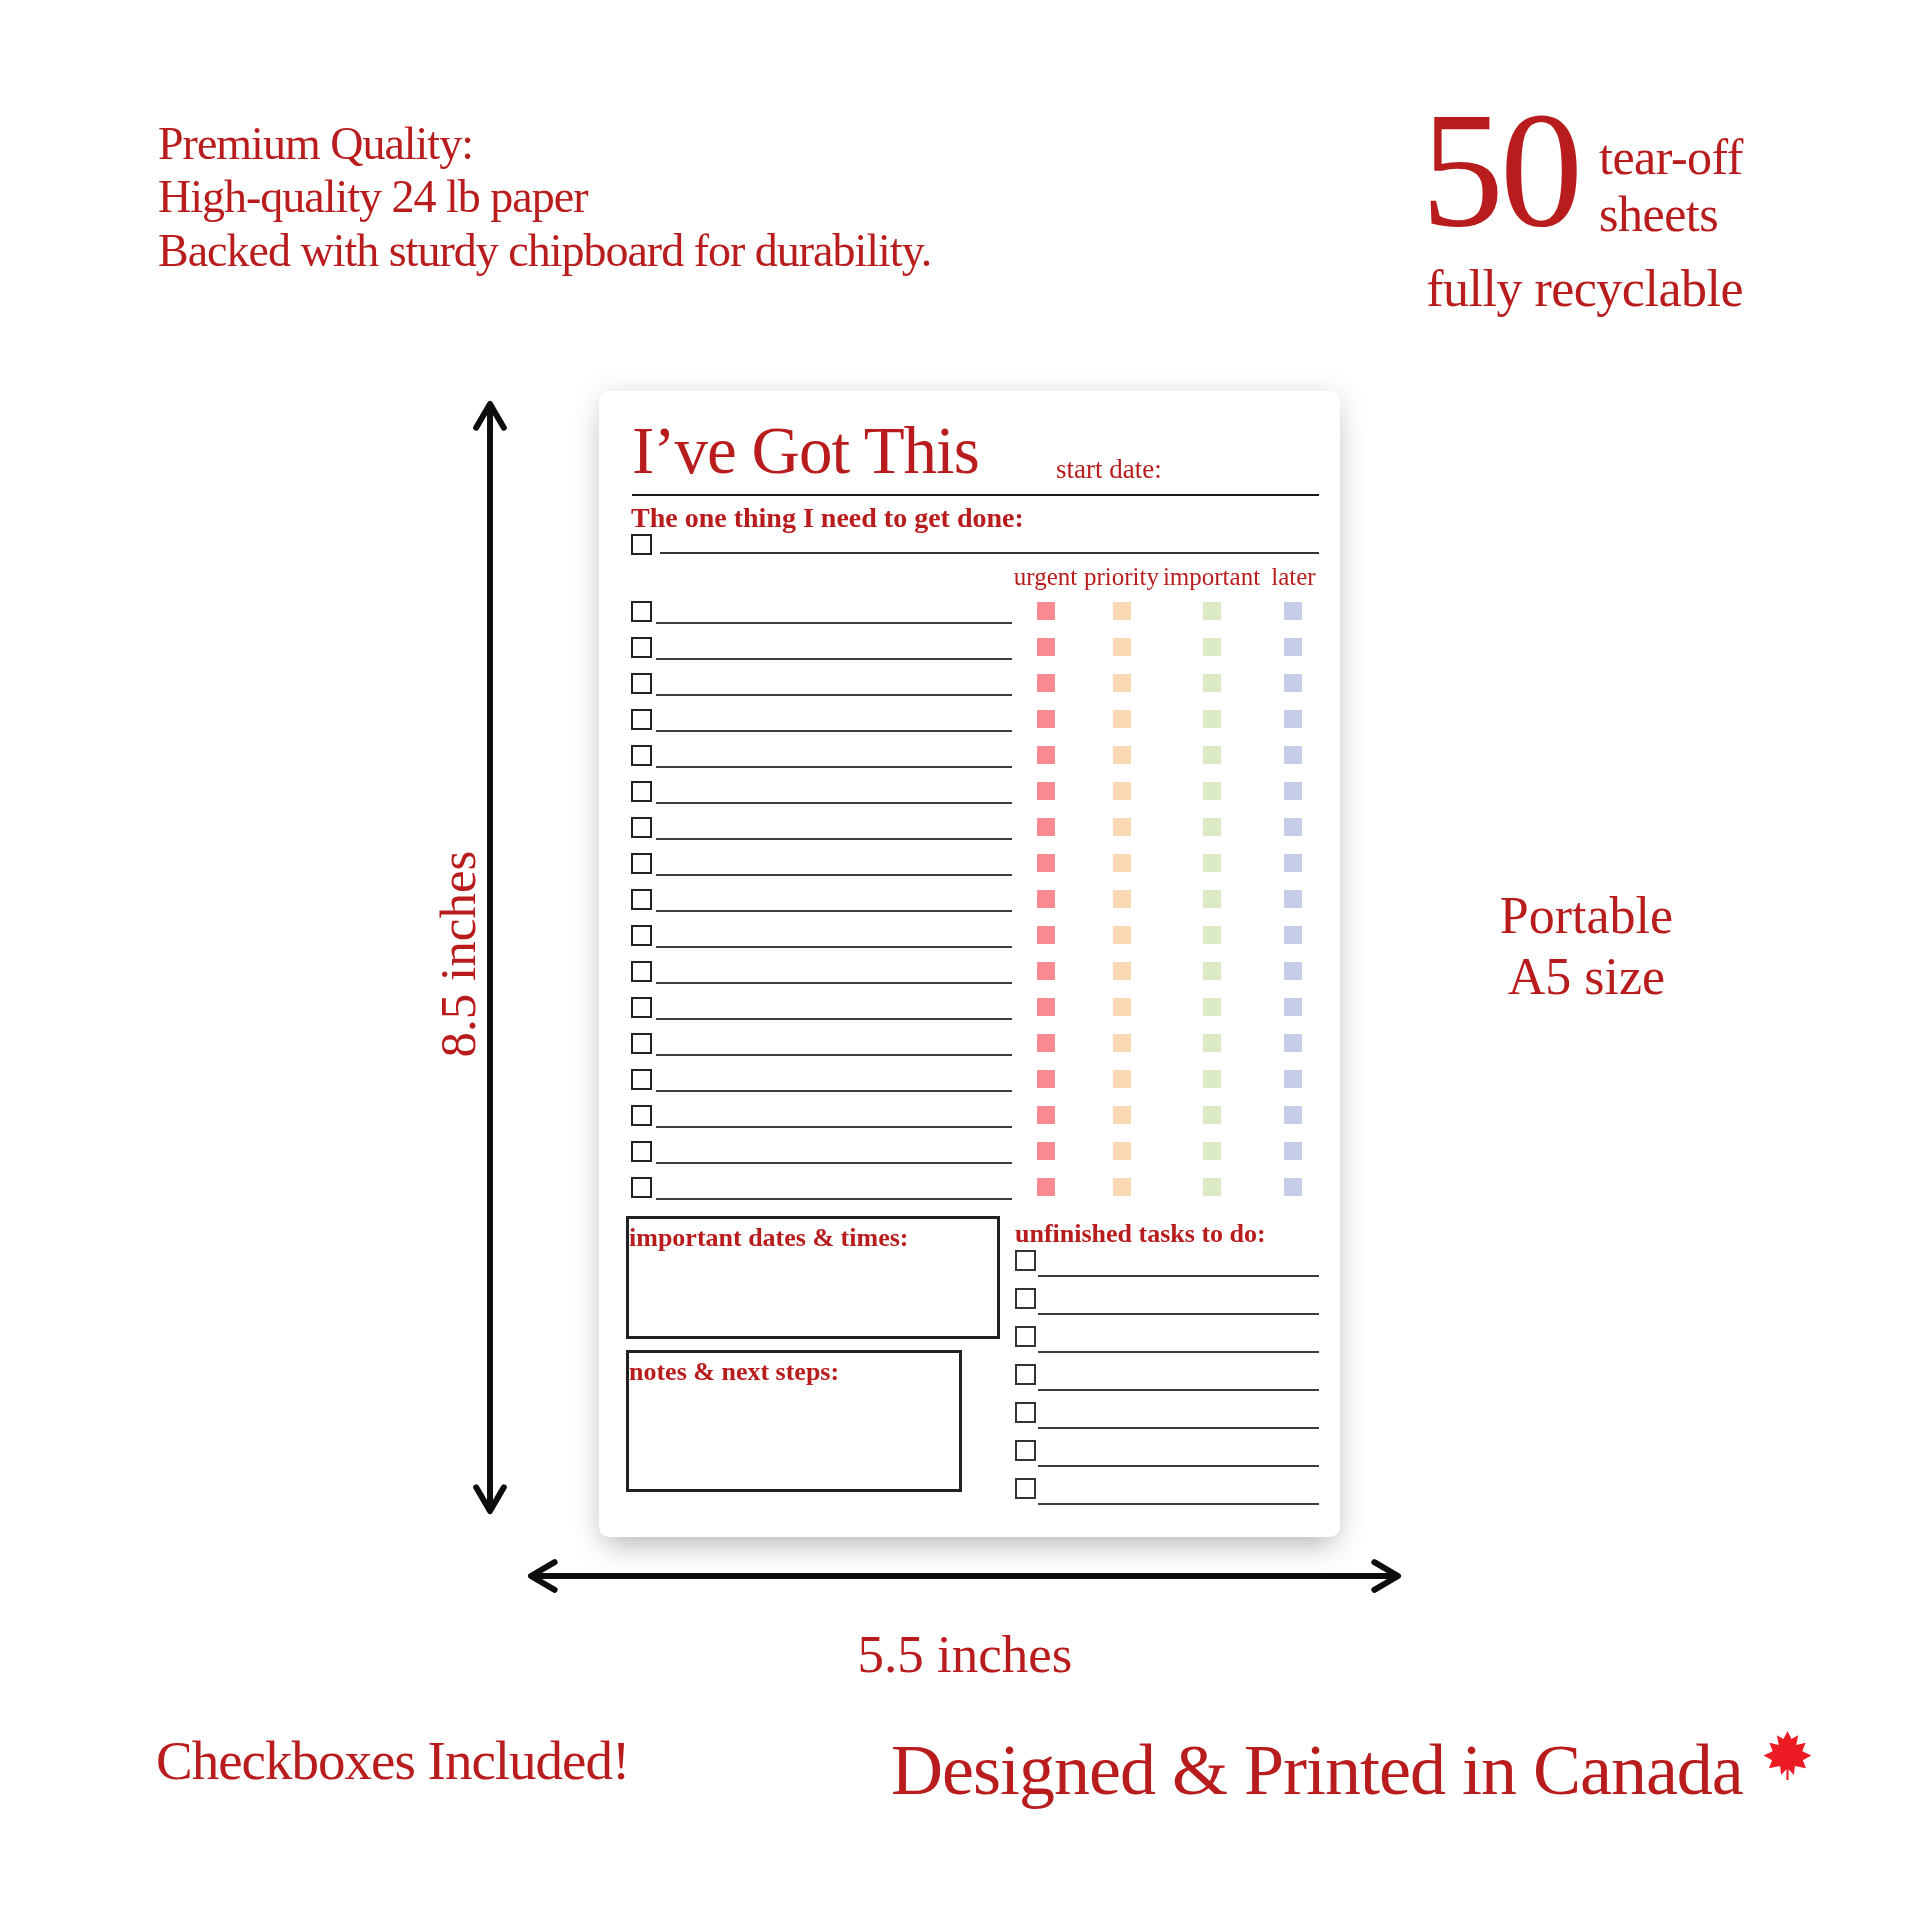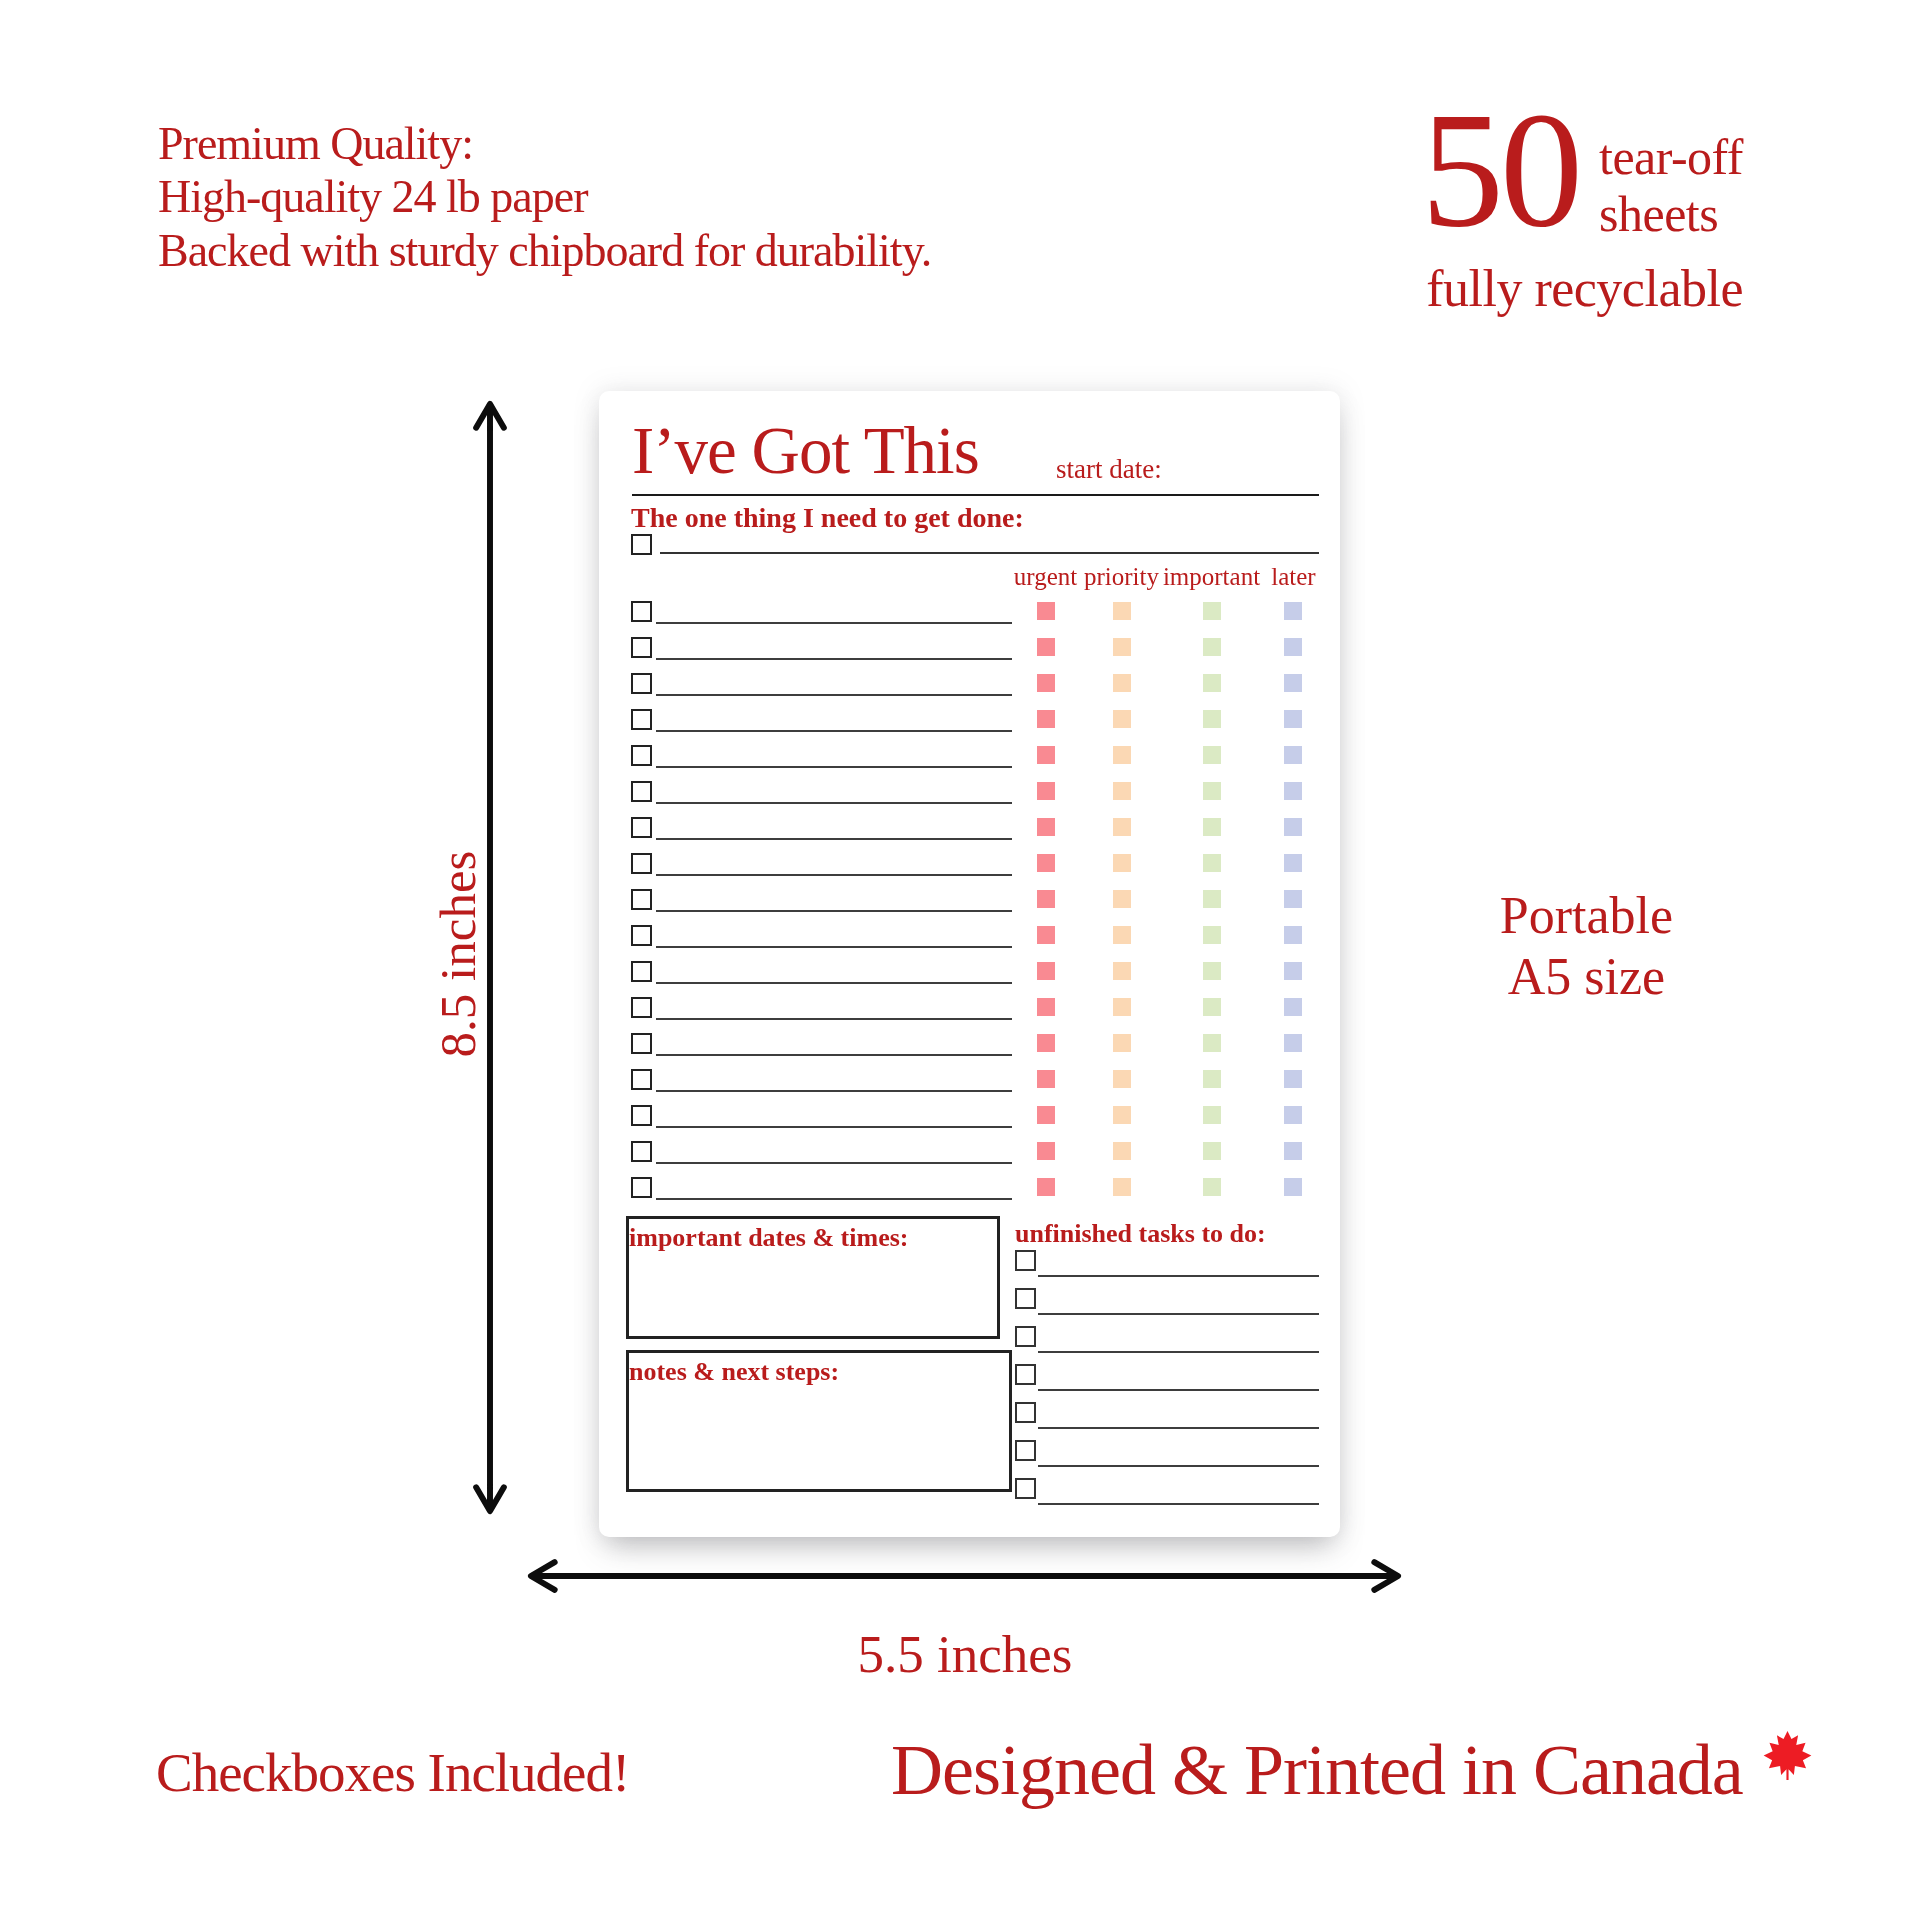--- a/index.html
+++ b/index.html
@@ -50,30 +50,30 @@
   .task-row { position:relative; width:688px; height:36px; }
   .task-row .cb { left:0; top:0; }
   .t-line { left:25px; top:21px; width:356px; border-bottom:2px solid #3d3d3d; }
   .sq { top:1px; width:18px; height:18px; }
   .sq0 { left:406px; background:var(--pc0,#f8868e); }
   .sq1 { left:482px; background:var(--pc1,#fbd7b0); }
   .sq2 { left:572px; background:var(--pc2,#d8e9c1); }
   .sq3 { left:653px; background:var(--pc3,#c3cbe7); }
 
   .dates-box { left:27px; top:825px; width:374px; height:123px; border:3px solid #222; box-sizing:border-box; }
-  .notes-box { left:27px; top:959px; width:386px; height:142px; border:3px solid #222; box-sizing:border-box; }
+  .notes-box { left:27px; top:959px; width:336px; height:142px; border:3px solid #222; box-sizing:border-box; }
   .box-label { left:0; top:4px; position:absolute; font-size:26px; font-weight:600; white-space:nowrap; }
   .unfinished-label { left:416px; top:828px; font-size:26px; font-weight:600; }
   .unfinished-rows { left:416px; top:859px; width:304px; position:absolute; }
   .u-row { position:relative; width:304px; height:38px; }
   .u-row .cb { left:0; top:0; border-color:#333; }
   .u-line { left:23px; right:0; top:25px; border-bottom:2px solid #3d3d3d; }
 
   
-  .footer-left { position:absolute; left:156px; top:1729px; font-size:55px; letter-spacing:-1px;margin-top:12px; }
+  .footer-left { position:absolute; left:156px; top:1729px; font-size:55px; letter-spacing:-1px; }
   .footer-right { position:absolute; left:891px; top:1729px; font-size:72px; letter-spacing:-1px; display:flex; }
   .leaf { width:53px; height:53px; margin-left:18px; flex:none; }
   .leaf path { fill:var(--leaf,#ed1c24); }
 </style>
 </head>
 <body>
 
 <div class="canvas">
 
   <div class="top-left">

